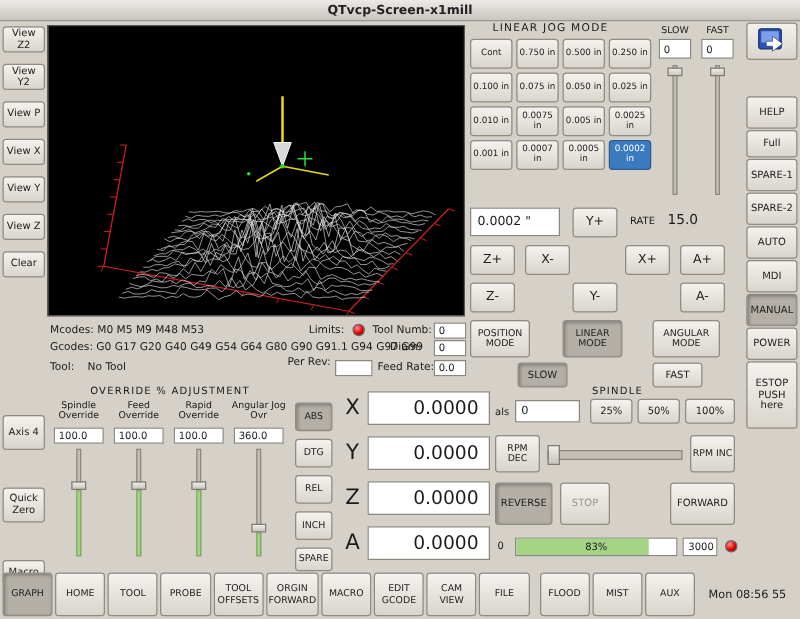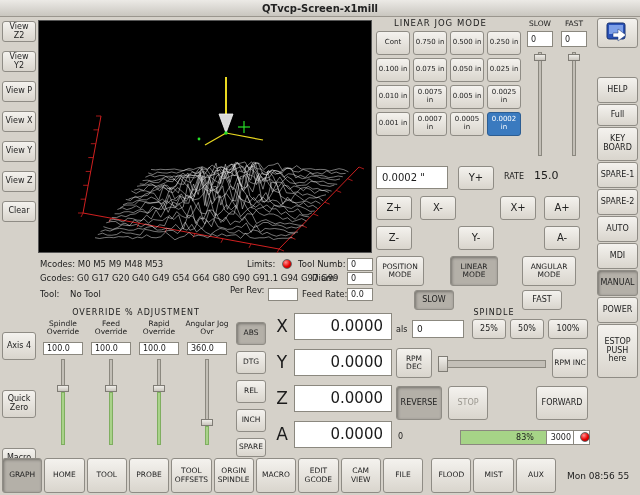--- a/index.html
+++ b/index.html
@@ -87,21 +87,21 @@
   
   .spindle{position:absolute;left:396px;top:306px;width:196px;height:150px;}
   .sptitle{position:absolute;left:0;top:2px;width:100%;text-align:center;font-size:8px;letter-spacing:1px;}
   .spals{position:absolute;left:0;top:19px;font-size:8px;}
   .sprpm{position:absolute;left:16px;top:14px;width:52px;height:18px;font-size:9px;padding-left:4px;}
   .sppct{position:absolute;top:13px;height:20px;font-size:8px;}
   .sprpmbtn{position:absolute;top:42px;width:36px;height:30px;font-size:7.5px;}
   .spgroove{position:absolute;left:42px;top:54px;width:108px;height:8px;background:#c3bfb7;border:1px solid #8b887f;box-sizing:border-box;}
   .sphandle{position:absolute;left:42px;top:50px;width:10px;height:16px;background:linear-gradient(#f0eee9,#c9c5bd);border:1px solid #7f7c75;box-sizing:border-box;}
   .spctl{position:absolute;top:80px;height:34px;font-size:8px;}
-  .spbar{position:absolute;left:16px;top:124px;width:130px;height:15px;background:#fff;border:1px solid #8b887f;box-sizing:border-box;margin-left:48px;}
+  .spbar{position:absolute;left:16px;top:124px;width:130px;height:15px;background:#fff;border:1px solid #8b887f;box-sizing:border-box;}
   .spbarfill{position:absolute;left:0;top:0;bottom:0;width:83%;background:#a6d487;}
   .spbartext{position:absolute;left:0;top:0;width:100%;height:100%;display:flex;align-items:center;justify-content:center;font-size:8px;}
   .spbarmin{position:absolute;left:2px;top:126px;font-size:8px;}
   .spbarmax{position:absolute;left:150px;top:124px;width:28px;height:15px;font-size:8px;justify-content:flex-end;padding-right:2px;}
   
   .bottomrow{position:absolute;left:2px;top:458px;width:636px;height:35px;display:flex;gap:2px;}
   .bottomrow .btn{flex:1;font-size:7.5px;}
   .clock{width:80px;display:flex;align-items:center;justify-content:center;font-size:9px;}
   
   .sidebar{position:absolute;left:597px;top:18px;width:41px;display:flex;flex-direction:column;gap:1px;}
@@ -369,42 +369,41 @@
   <div class="readout spbarmax">3000</div>
   <span class="led" style="position:absolute;left:184px;top:126px;"></span>
 </div>
 
 <div class="bottomrow">
   <div class="btn pressed">GRAPH</div>
   <div class="btn">HOME</div>
   <div class="btn">TOOL</div>
   <div class="btn">PROBE</div>
   <div class="btn">TOOL OFFSETS</div>
-  <div class="btn">ORGIN SPINDLE</div>
+  <div class="btn">ORGIN FORWARD</div>
   <div class="btn">MACRO</div>
   <div class="btn">EDIT GCODE</div>
   <div class="btn">CAM VIEW</div>
   <div class="btn">FILE</div>
   <div class="btn" style="margin-left:6px;">FLOOD</div>
   <div class="btn">MIST</div>
   <div class="btn">AUX</div>
   <div class="clock">Mon 08:56 55</div>
 </div>
 
 <div class="sidebar">
   <div class="btn exitbtn">
     <svg width="24" height="22" viewBox="0 0 24 22">
       <rect x="1" y="1" width="18" height="16" rx="2" fill="#2a52b8" stroke="#16306e"></rect>
       <rect x="3" y="3" width="14" height="9" fill="#7ea0e8"></rect>
       <polygon points="12,7 20,13 12,19 12,15 7,15 7,11 12,11" fill="#ffffff" stroke="#16306e" stroke-width="0.5"></polygon>
     </svg>
   </div>
   <div class="btn helpbtn">HELP</div>
   <div class="btn h22">Full</div>
-  <div class="btn h34">KEY BOARD</div>
   <div class="btn h26">SPARE-1</div>
   <div class="btn h26">SPARE-2</div>
   <div class="btn h26">AUTO</div>
   <div class="btn h26">MDI</div>
   <div class="btn h26 pressed">MANUAL</div>
   <div class="btn h26">POWER</div>
   <div class="btn h54">ESTOP PUSH here</div>
 </div>
 
 </body></html>

